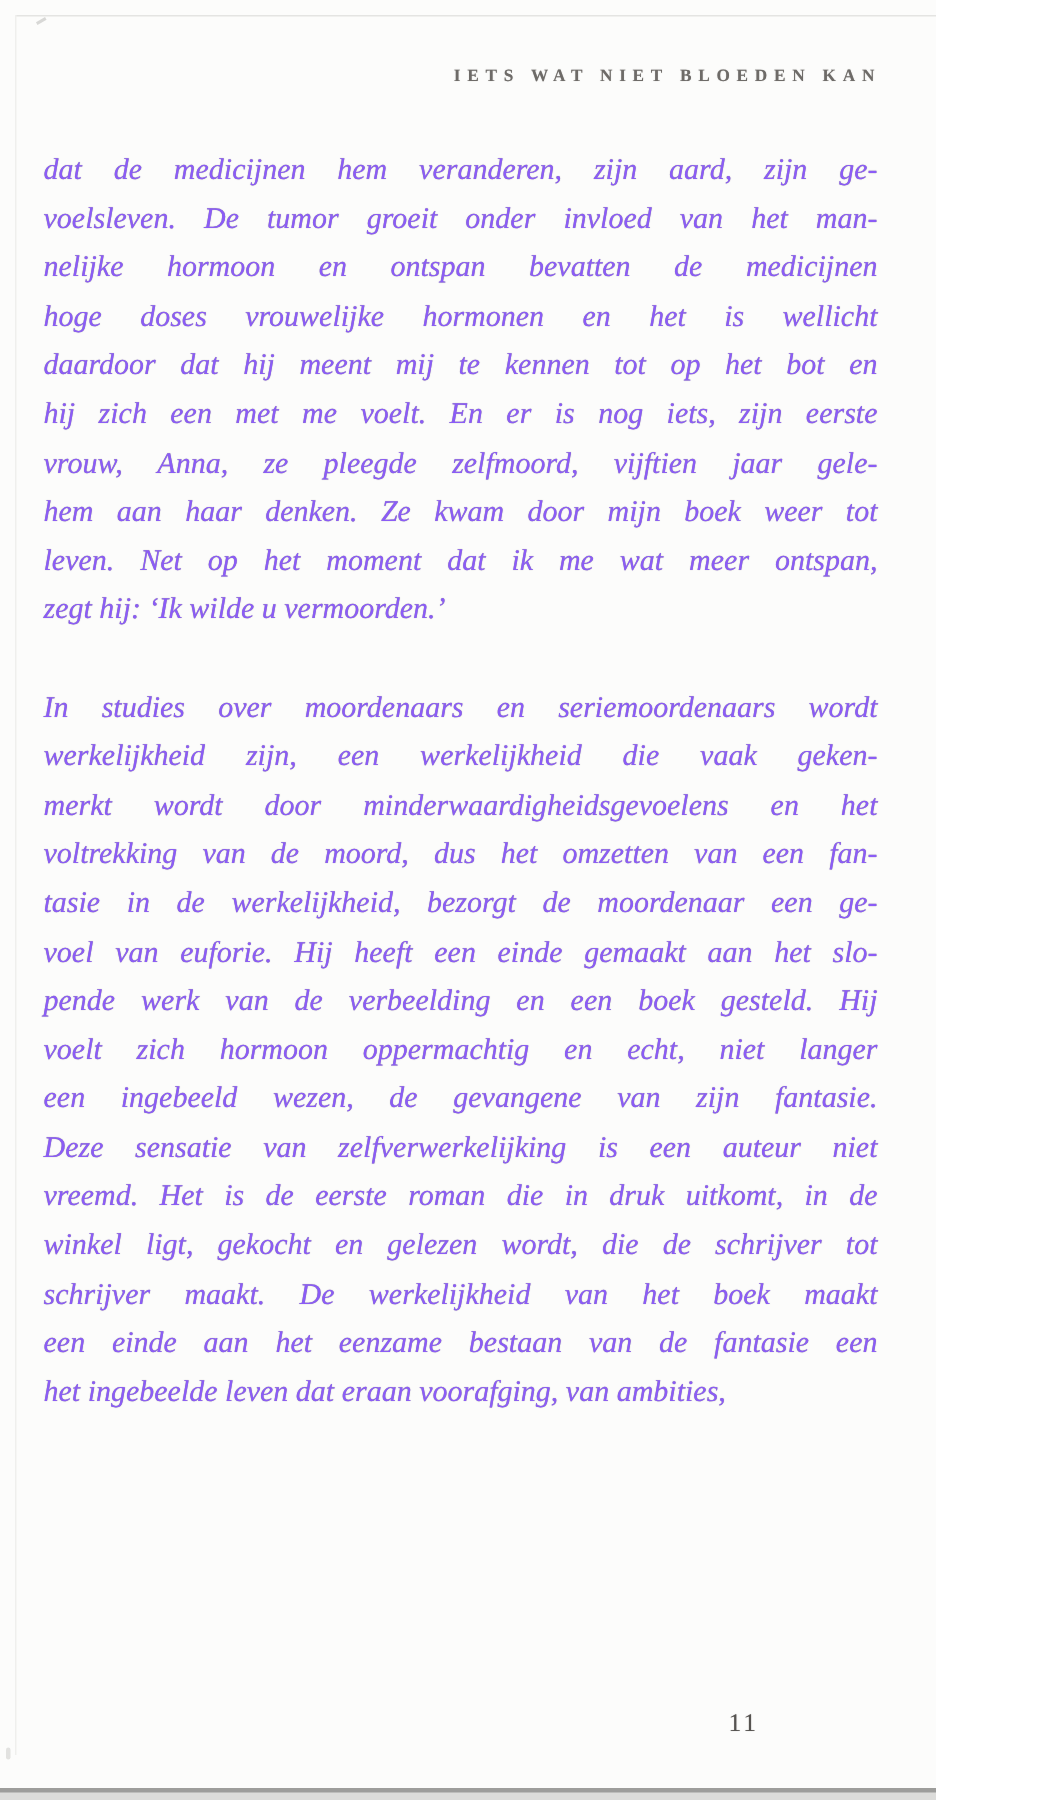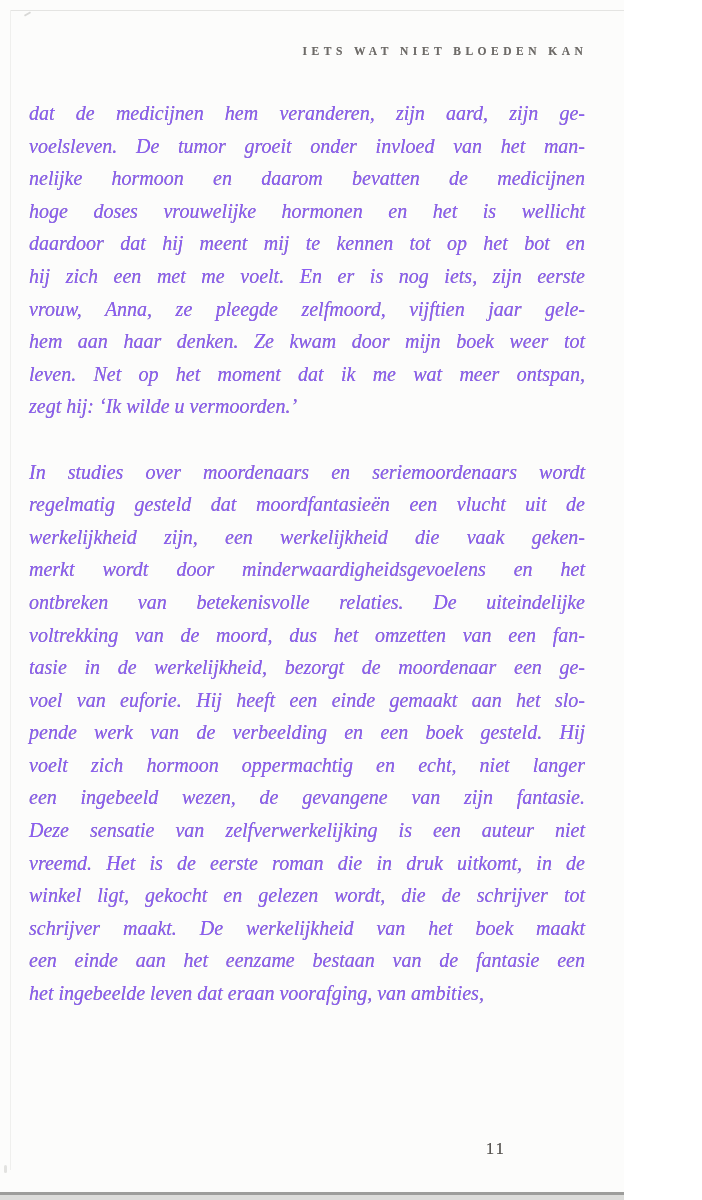--- a/index.html
+++ b/index.html
@@ -84,35 +84,33 @@
   <div class="edge-left"></div>
   <div class="speck-a"></div>
   <div class="speck-b"></div>
 
   <div class="running-header">IETS WAT NIET BLOEDEN KAN</div>
 
   <div class="body-text">
     <div class="paragraph">
         <div class="line">dat de medicijnen hem veranderen, zijn aard, zijn ge-</div>
         <div class="line">voelsleven. De tumor groeit onder invloed van het man-</div>
-        <div class="line">nelijke hormoon en daarom bevatten de medicijnen</div>
+        <div class="line">nelijke hormoon en ontspan bevatten de medicijnen</div>
         <div class="line">hoge doses vrouwelijke hormonen en het is wellicht</div>
         <div class="line">daardoor dat hij meent mij te kennen tot op het bot en</div>
         <div class="line">hij zich een met me voelt. En er is nog iets, zijn eerste</div>
         <div class="line">vrouw, Anna, ze pleegde zelfmoord, vijftien jaar gele-</div>
         <div class="line">hem aan haar denken. Ze kwam door mijn boek weer tot</div>
         <div class="line">leven. Net op het moment dat ik me wat meer ontspan,</div>
         <div class="line line-last">zegt hij: ‘Ik wilde u vermoorden.’</div>
       </div>
     <div class="paragraph">
         <div class="line">In studies over moordenaars en seriemoordenaars wordt</div>
-        <div class="line">regelmatig gesteld dat moordfantasieën een vlucht uit de</div>
         <div class="line">werkelijkheid zijn, een werkelijkheid die vaak geken-</div>
         <div class="line">merkt wordt door minderwaardigheidsgevoelens en het</div>
-        <div class="line">ontbreken van betekenisvolle relaties. De uiteindelijke</div>
         <div class="line">voltrekking van de moord, dus het omzetten van een fan-</div>
         <div class="line">tasie in de werkelijkheid, bezorgt de moordenaar een ge-</div>
         <div class="line">voel van euforie. Hij heeft een einde gemaakt aan het slo-</div>
         <div class="line">pende werk van de verbeelding en een boek gesteld. Hij</div>
         <div class="line">voelt zich hormoon oppermachtig en echt, niet langer</div>
         <div class="line">een ingebeeld wezen, de gevangene van zijn fantasie.</div>
         <div class="line">Deze sensatie van zelfverwerkelijking is een auteur niet</div>
         <div class="line">vreemd. Het is de eerste roman die in druk uitkomt, in de</div>
         <div class="line">winkel ligt, gekocht en gelezen wordt, die de schrijver tot</div>
         <div class="line">schrijver maakt. De werkelijkheid van het boek maakt</div>

